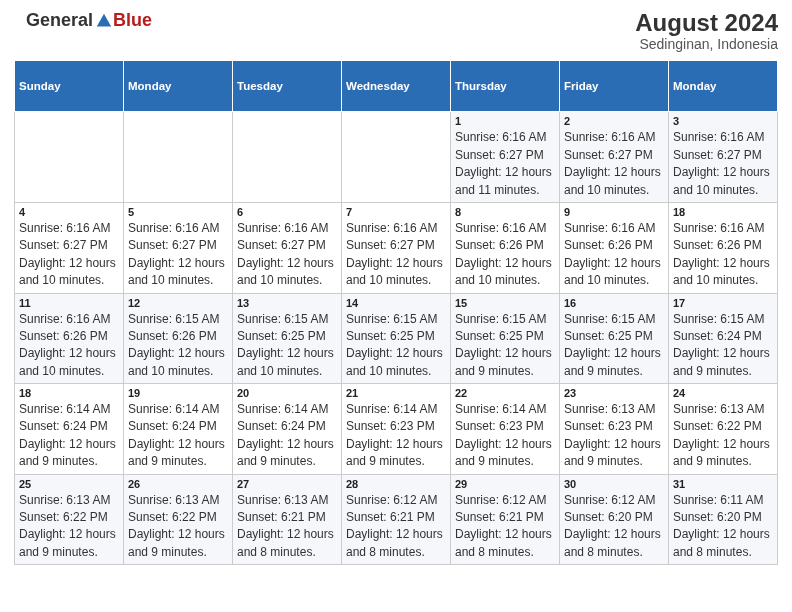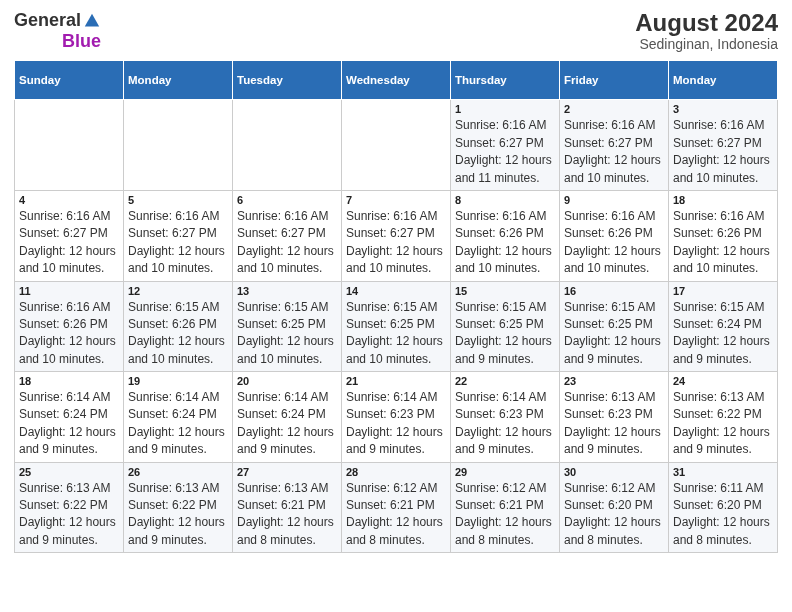--- a/index.html
+++ b/index.html
@@ -16,36 +16,37 @@
       padding: 10px 14px;
     }
     .header {
       display: flex;
       justify-content: space-between;
       align-items: flex-start;
       margin-bottom: 8px;
     }
     .logo {
       display: flex;
-      flex-direction: column;
-      align-items: flex-end;
+      flex-direction: row;
+      align-items: center;
+      margin-left: 12px;
     }
     .logo-text {
       display: flex;
       align-items: center;
     }
     .logo-general {
       font-size: 18px;
       font-weight: bold;
       color: #333;
     }
     .logo-blue {
       font-size: 18px;
       font-weight: bold;
-      color: #a21caf;
+      color: #b91c1c;
     }
     .logo-icon {
       width: 18px;
       height: 18px;
       margin-left: 2px;
     }
     .title-area {
       text-align: right;
     }
     .month-year {
@@ -61,21 +62,21 @@
     .calendar {
       width: 100%;
       border-collapse: collapse;
       table-layout: fixed;
     }
     .calendar th {
       background-color: #2a6db5;
       color: #fff;
       font-size: 11.5px;
       font-weight: bold;
-      padding: 13px 4px;
+      padding: 19px 4px;
       text-align: left;
       border: 1px solid #fff;
     }
     .calendar td {
       border: 1px solid #ccc;
       vertical-align: top;
       padding: 3px 4px;
       font-size: 9.5px;
       height: 82px;
       background: #fff;

